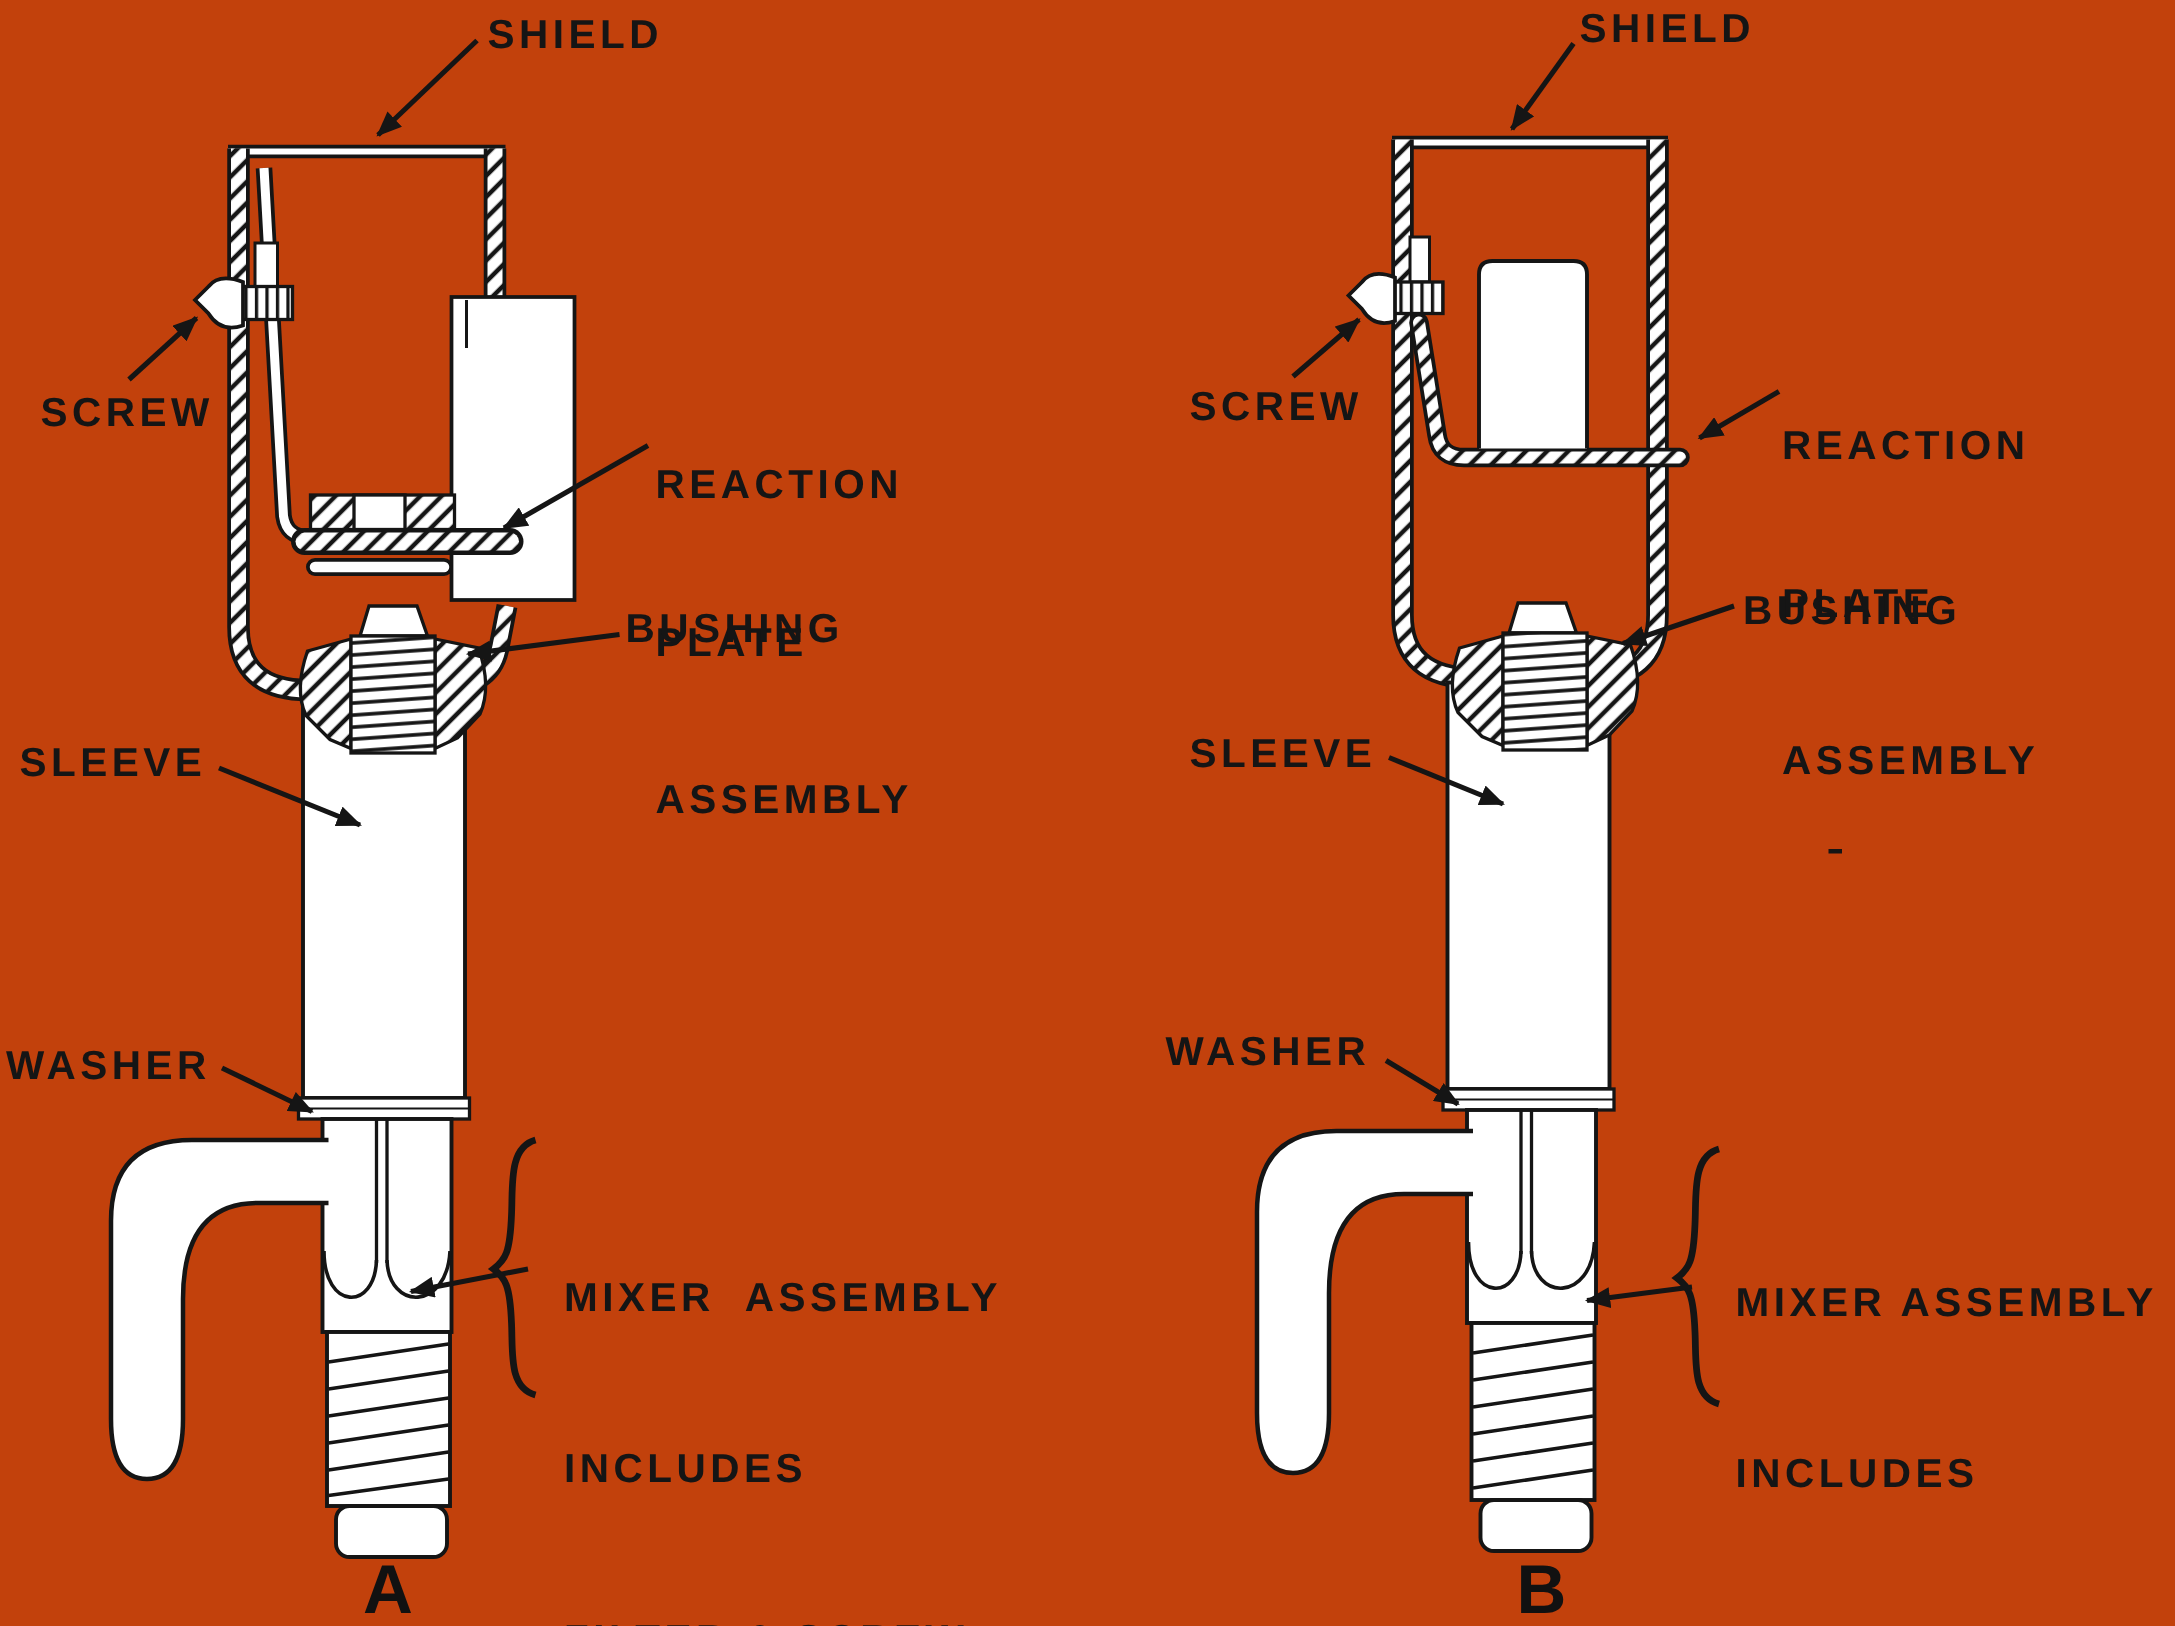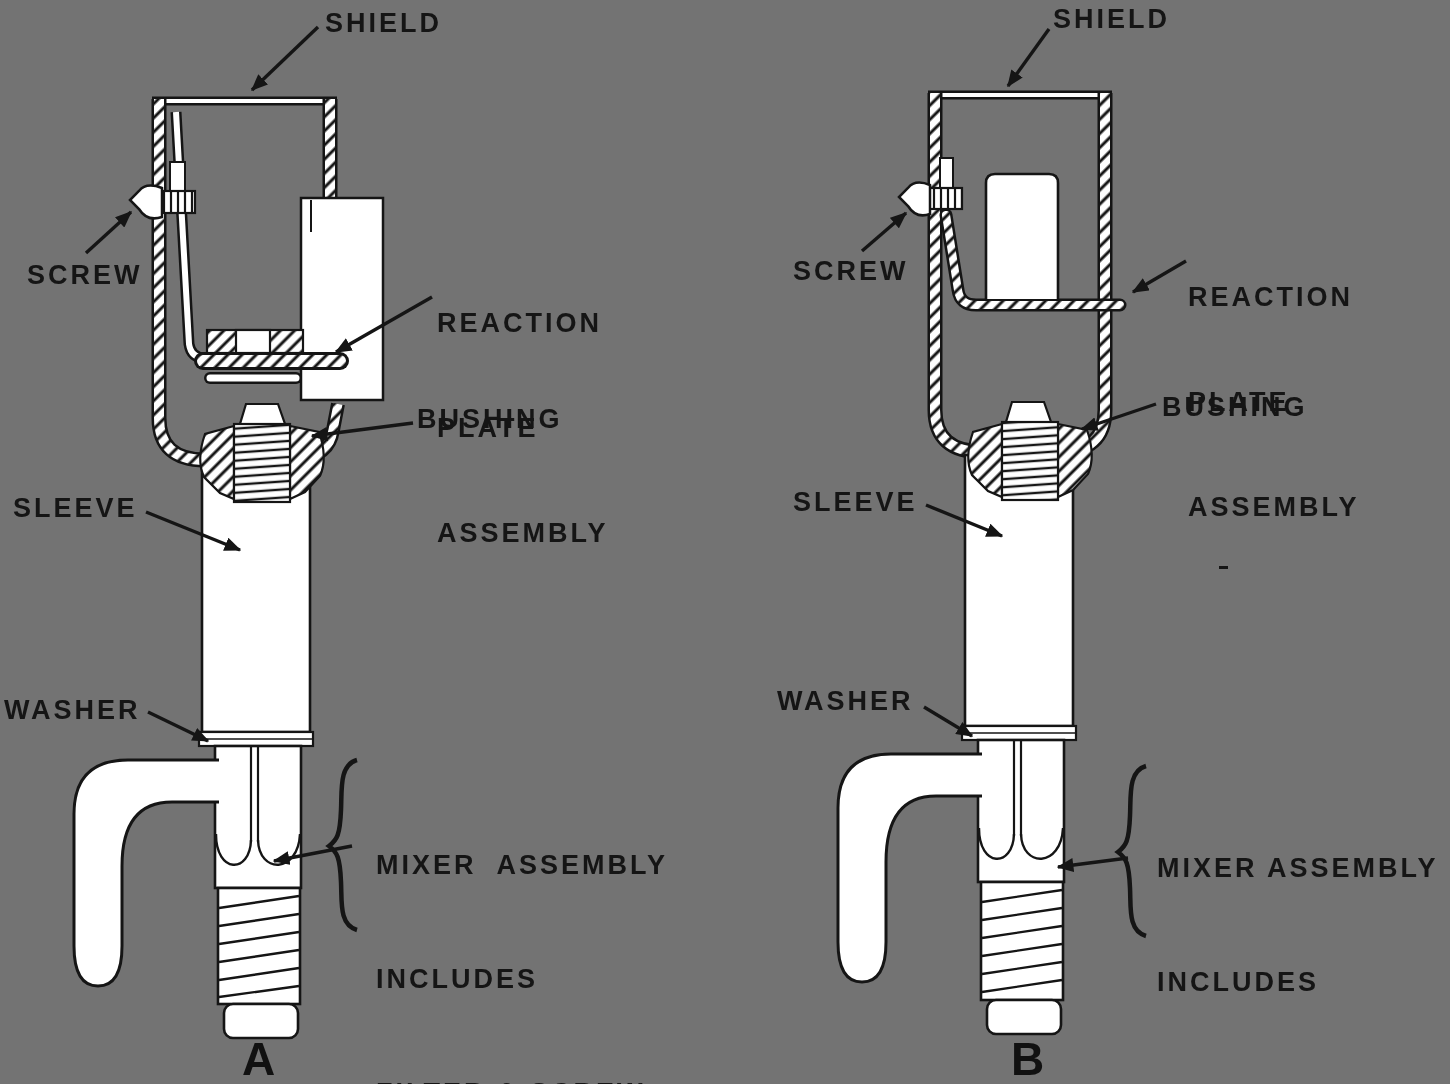--- a/index.html
+++ b/index.html
@@ -1,17 +1,17 @@
 <!DOCTYPE html>
 <html><head>
 <meta charset="utf-8">
 <style>
   html,body{margin:0;padding:0;background:#ffffff;}
   #canvas{
-    position:relative;width:1450px;height:1084px;background:#737373;
+    position:relative;width:1450px;height:1084px;background:#c2410c;
     font-family:"Liberation Sans", sans-serif;overflow:hidden;
   }
   #lineart{position:absolute;left:0;top:0;}
   .lbl{
     position:absolute;color:#151515;font-weight:bold;font-size:27px;
     letter-spacing:3px;white-space:pre;line-height:35px;
   }
   .lbl.multi div{white-space:pre;}
   .caption{
     position:absolute;color:#111;font-weight:bold;font-size:46px;letter-spacing:0;

